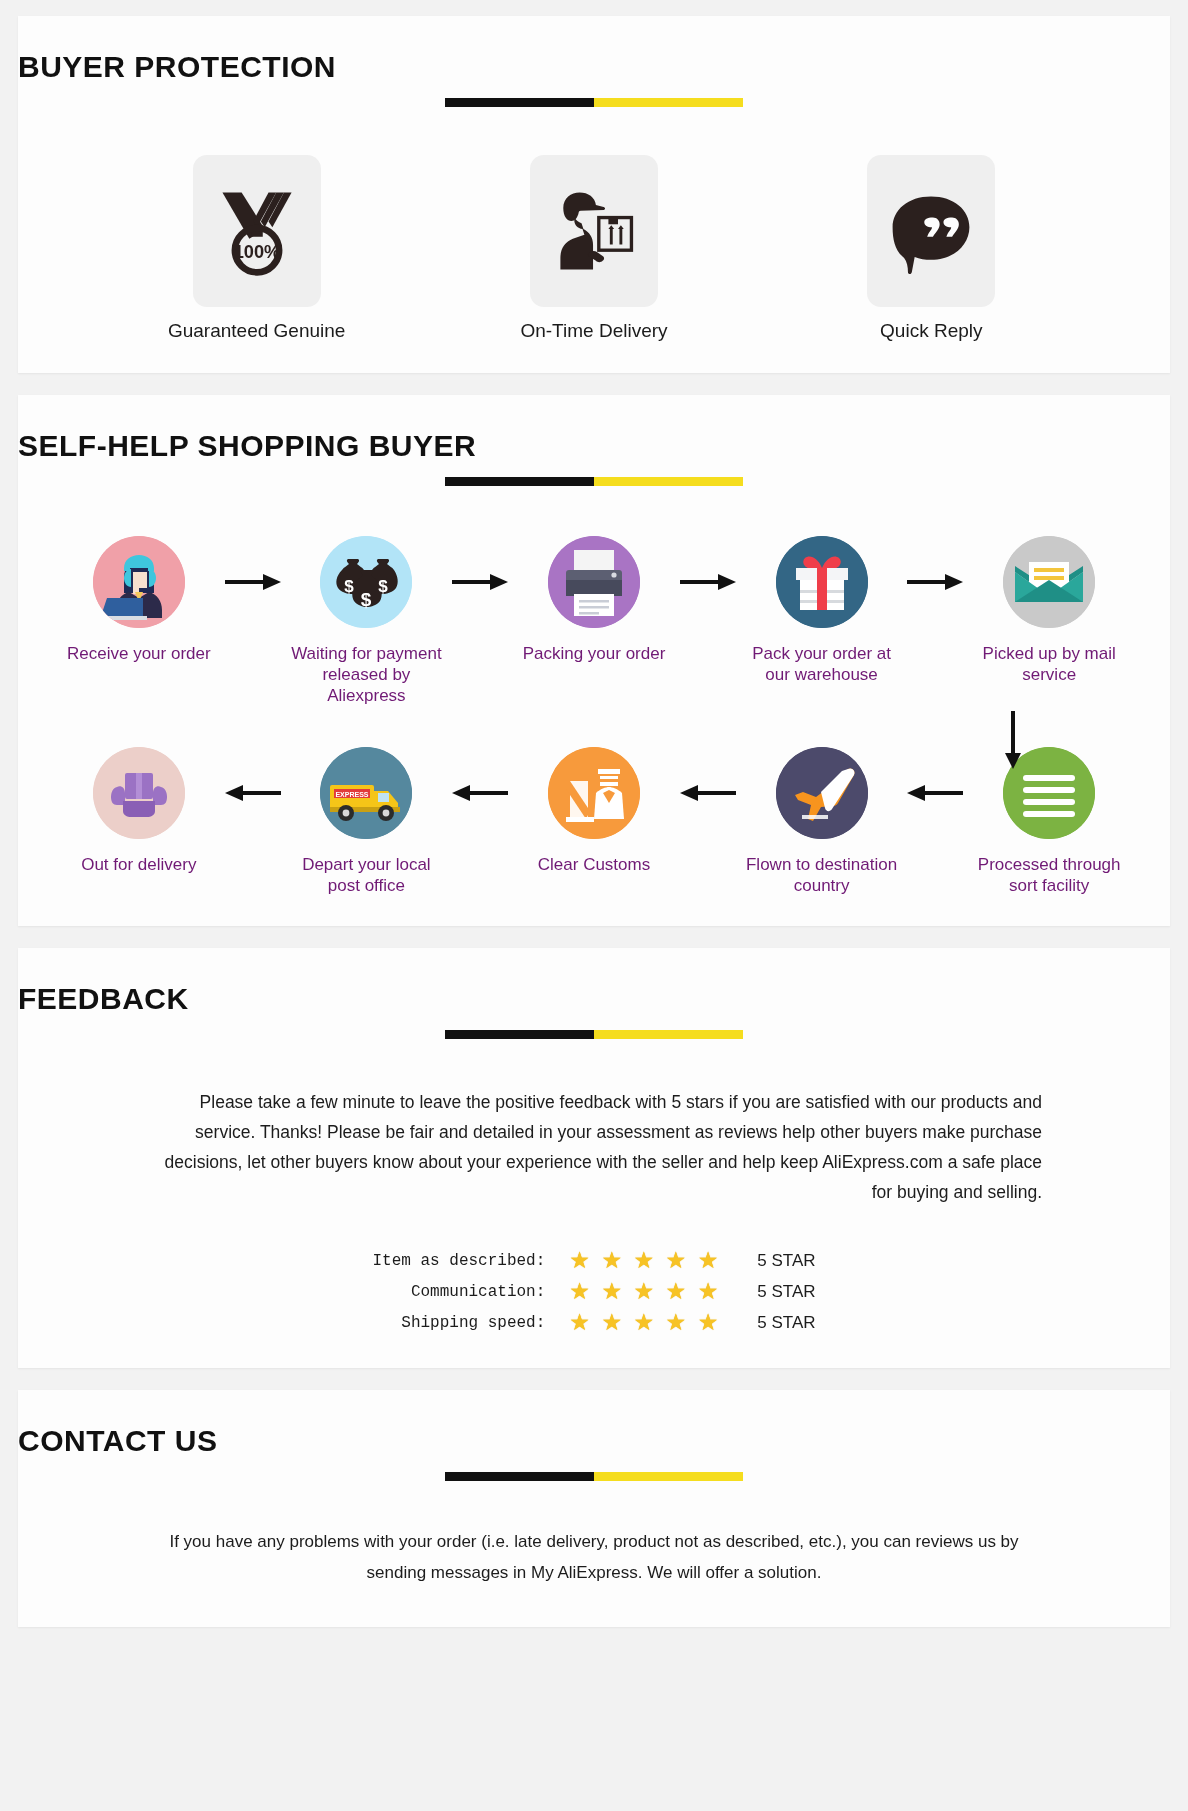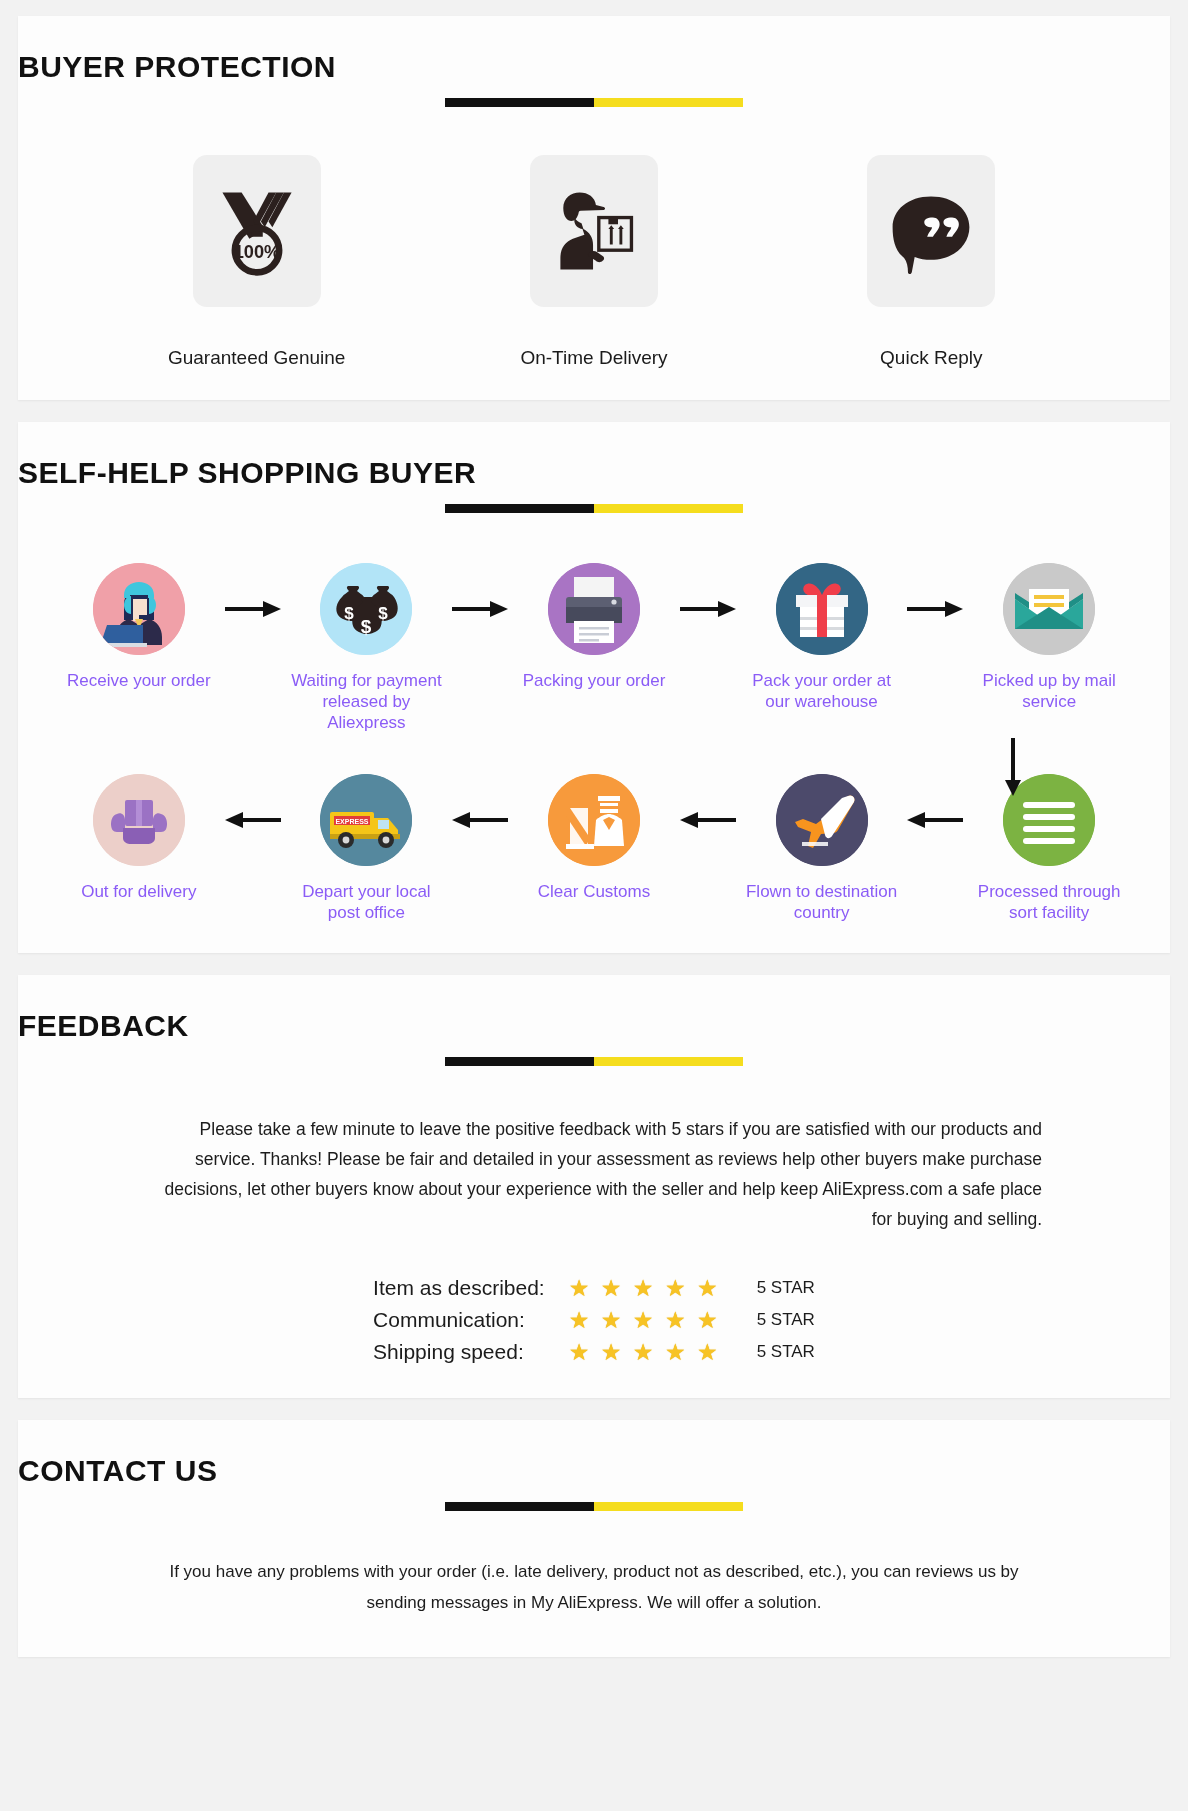--- a/index.html
+++ b/index.html
@@ -53,21 +53,21 @@
   .bp-item { width: 190px; text-align: center; }
   .bp-icon-box {
     width: 128px; height: 152px;
     margin: 0 auto;
     background: #efefef;
     border-radius: 14px;
     display: flex; align-items: center; justify-content: center;
   }
   .bp-icon-box svg { width: 96px; height: 96px; display: block; }
   .bp-label {
-    margin-top: 40px;
+    margin-top: 13px;
     font-size: 19px;
     color: #1b1b1b;
     line-height: 1.2;
   }
 
   
   .guide-wrap { margin-top: 50px; padding: 0 42px; }
   .guide-row {
     display: flex;
     align-items: flex-start;
@@ -79,21 +79,21 @@
     width: 92px; height: 92px;
     border-radius: 50%;
     margin: 0 auto;
     display: flex; align-items: center; justify-content: center;
     overflow: hidden;
   }
   .step-circle svg { width: 92px; height: 92px; display:block; }
   .step-label {
     margin-top: 15px;
     font-size: 17px;
-    color: #8b5cf6;
+    color: #701a75;
     line-height: 1.25;
   }
   .arrow {
     width: 70px;
     height: 92px;
     display: flex; align-items: center; justify-content: center;
     flex: 0 0 auto;
   }
   .arrow svg { width: 56px; height: 22px; }
   .down-arrow-holder {
@@ -116,24 +116,26 @@
     line-height: 1.72;
     color: #1c1c1c;
     padding: 0 22px;
   }
   .rating-table {
     margin: 38px auto 0 auto;
     border-collapse: collapse;
   }
   .rating-table td { padding: 4px 0; vertical-align: middle; }
   .rt-label {
-    font-size: 21px;
+    text-align: right;
+    font-size: 16px;
     color: #1c1c1c;
     padding-right: 24px !important;
     white-space: nowrap;
+    font-family: Liberation Mono, monospace;
   }
   .rt-stars { white-space: nowrap; }
   .star {
     display: inline-block;
     color: #f7c325;
     font-size: 23px;
     line-height: 1;
     margin-right: 7px;
     text-shadow: 0 0 1px #e0a800;
   }

